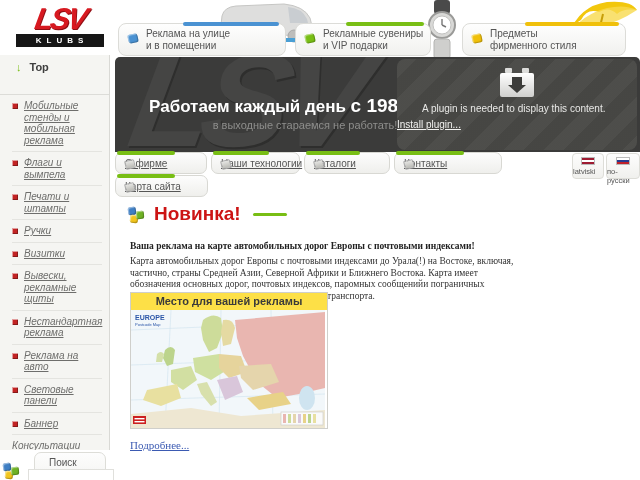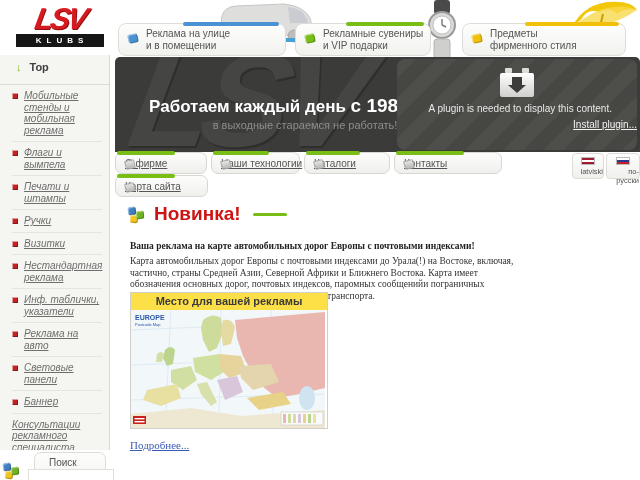--- a/index.html
+++ b/index.html
@@ -50,21 +50,21 @@
   }
   .banner-text{position:absolute;left:10px;top:38px;width:360px;text-align:center;color:#fff;}
   .banner-line1{font-size:17px;font-weight:bold;letter-spacing:0;}
   .banner-line1 .hl{font-size:19px;font-weight:900;}
   .banner-line2{font-size:11px;color:#8e8e8c;margin-top:2px;}
 
   .plugin-box{
     position:absolute;top:2px;right:3px;width:240px;height:91px;border-radius:8px;
     background:#4a4a47;
     background-image:repeating-linear-gradient(135deg,rgba(255,255,255,.02) 0 14px,rgba(0,0,0,.05) 14px 28px);
-    text-align:right;color:#e8e8e6;font-size:10px;
+    text-align:left;color:#e8e8e6;font-size:10px;
   }
   .plugin-icon{width:34px;height:24px;background:linear-gradient(#ffffff,#cfcfcd);margin:14px auto 6px auto;
     border-radius:2px;position:relative;}
   .plugin-icon:before{
     content:"";position:absolute;top:-5px;left:5px;width:7px;height:5px;background:#dcdcda;border-radius:1px;
     box-shadow:17px 0 0 #dcdcda;
   }
   .plugin-arrow{
     position:absolute;left:12px;top:4px;width:10px;height:8px;background:#3c3c3a;
   }
@@ -72,21 +72,21 @@
     content:"";position:absolute;left:-4px;top:8px;border-left:9px solid transparent;
     border-right:9px solid transparent;border-top:8px solid #3c3c3a;
   }
   .plugin-msg{width:190px;margin:0 auto;line-height:12px;}
   .plugin-link{display:inline-block;margin-top:4px;color:#f2f2f0;text-decoration:underline;cursor:pointer;}
 
   
   .lang{
     top:153px;height:26px;width:32px;box-sizing:border-box;
     background:linear-gradient(#fdfdfd,#f0f0ed);border:1px solid #ddddd8;border-radius:4px;
-    text-align:right;font-size:7.5px;color:#555;padding-top:3px;cursor:pointer;
+    text-align:left;font-size:7.5px;color:#555;padding-top:3px;cursor:pointer;
   }
   .flag{width:14px;height:8px;margin:0 auto 2px auto;border:1px solid #bbb;box-sizing:border-box;}
   .flag-lv{background:linear-gradient(#9e1b32 0 37%,#fff 37% 63%,#9e1b32 63% 100%);}
   .flag-ru{background:linear-gradient(#fff 0 33%,#283a8f 33% 66%,#c02029 66% 100%);}
 
   
   .ntab{
     height:22px;box-sizing:border-box;background:linear-gradient(#fdfdfd,#efefec);
     border:1px solid #d8d8d3;border-radius:7px;font-size:10px;color:#555;
     padding:5px 6px 0 9px;white-space:nowrap;
@@ -96,21 +96,21 @@
     position:absolute;left:9px;top:7px;width:8px;height:7px;background:linear-gradient(#e6e6e3,#b9b9b4);
     border-radius:1px 2px 1px 2px;transform:rotate(-14deg);border:0.5px solid #aaa;
   }
   .ntab a{color:#555;text-decoration:underline;}
 
   
   .sidebar{
     left:0;top:55px;width:110px;height:395px;box-sizing:border-box;
     background:#f5f5f2;border-right:1px solid #d9d9d5;overflow:hidden;
   }
-  .sb-head{padding:6px 0 11px 16px;font-size:11px;font-weight:bold;color:#3f3f3f;border-bottom:1px solid #dcdcd8;}
+  .sb-head{padding:6px 0 21px 16px;font-size:11px;font-weight:bold;color:#3f3f3f;border-bottom:1px solid #dcdcd8;}
   .sb-arrow{color:#78be14;font-weight:bold;margin-right:8px;}
   .sb-item{display:flex;gap:6px;margin-left:12px;width:90px;box-sizing:border-box;
     padding:5px 0 5px 0;border-bottom:1px solid #e4e4e0;}
   .sb-item:last-child{border-bottom:none;}
   .bullet{flex:none;width:6px;height:6px;margin-top:3px;background:#c22424;
     box-shadow:inset 1px 1px 0 rgba(255,255,255,.55),inset -1px -1px 0 rgba(0,0,0,.3);}
   .sb-item a{color:#6e6e6c;font-size:10px;line-height:11.5px;text-decoration:underline;font-style:italic;}
 
   .search-tab{
     left:34px;top:452px;width:72px;height:32px;box-sizing:border-box;
@@ -269,25 +269,25 @@
   <div class="sb-item">
     <span class="bullet"></span>
     <a>Ручки</a>
   </div>
   <div class="sb-item">
     <span class="bullet"></span>
     <a>Визитки</a>
   </div>
   <div class="sb-item">
     <span class="bullet"></span>
+    <a>Вывески, рекламные щиты</a>
+  </div>
+  <div class="sb-item">
+    <span class="bullet"></span>
     <a>Нестандартная реклама</a>
-  </div>
-  <div class="sb-item">
-    <span class="bullet"></span>
-    <a>Инф. таблички, указатели</a>
   </div>
   <div class="sb-item">
     <span class="bullet"></span>
     <a>Реклама на авто</a>
   </div>
   <div class="sb-item">
     <span class="bullet"></span>
     <a>Световые панели</a>
   </div>
   <div class="sb-item">

